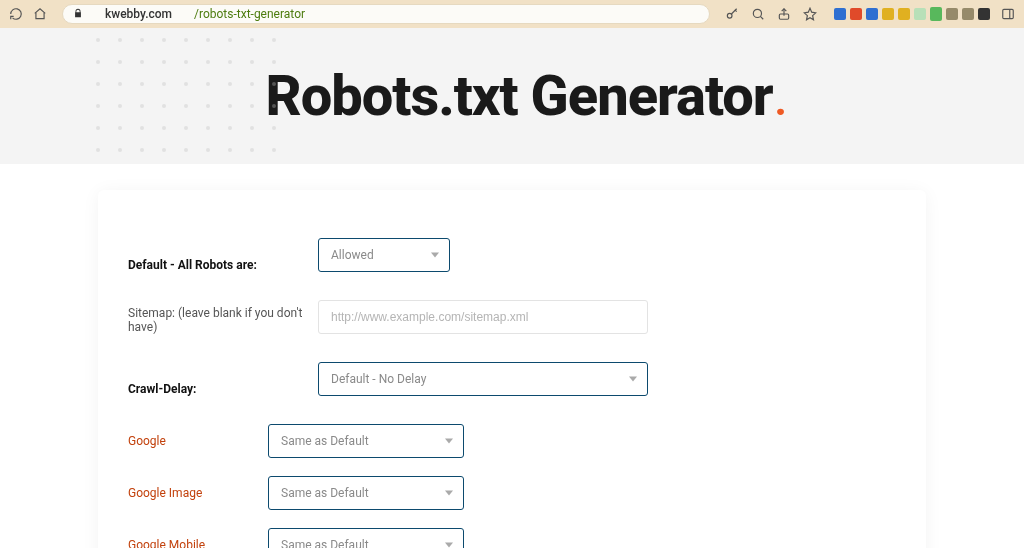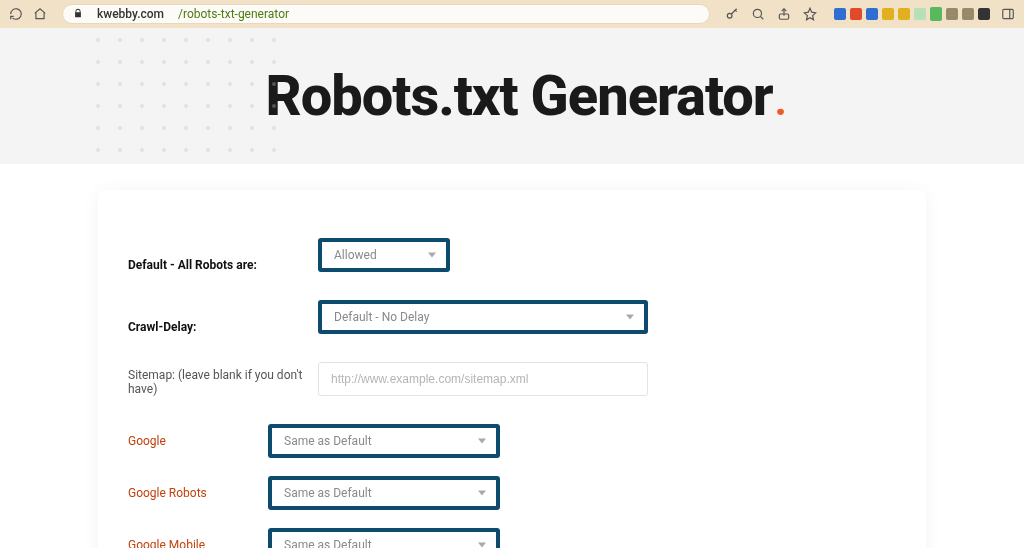--- a/index.html
+++ b/index.html
@@ -2,21 +2,21 @@
 <html><head>
 <meta charset="utf-8">
 <style>
   * { box-sizing: border-box; margin: 0; padding: 0; }
   html, body { width: 1024px; height: 548px; font-family: -apple-system, BlinkMacSystemFont, "Segoe UI", Roboto, Arial, sans-serif; background: #fff; overflow: hidden; }
 
   
   .chrome-bar { height: 28px; background: #f1e1c6; display: flex; align-items: center; padding: 0 8px; gap: 8px; font-size: 13px; color: #444; }
   .chrome-icon { width: 16px; height: 16px; display: inline-flex; align-items: center; justify-content: center; color: #555; }
   .chrome-icon svg { width: 14px; height: 14px; }
-  .address-bar { flex: 1; height: 20px; background: #fcfbf7; border-radius: 12px; display: flex; align-items: center; padding: 0 10px; gap: 14px; font-size: 12px; color: #444; margin: 0 6px; border: 1px solid #e6d9c0; }
+  .address-bar { flex: 1; height: 20px; background: #fcfbf7; border-radius: 12px; display: flex; align-items: center; padding: 0 10px; gap: 22px; font-size: 12px; color: #444; margin: 0 6px; border: 1px solid #e6d9c0; }
   .address-bar .lock { color: #333; font-size: 10px; }
   .domain { color: #333; font-weight: 500; }
   .path { color: #4d7c0f; }
   .right-icons { display: flex; align-items: center; gap: 10px; }
   .ext-row { display: flex; align-items: center; gap: 4px; margin-left: 6px; }
   .ext { width: 12px; height: 12px; border-radius: 2px; }
   .ext.tall { height: 14px; }
 
   
   .hero { height: 136px; background: #f4f4f4; position: relative; overflow: hidden; display: flex; align-items: center; justify-content: center; }
@@ -27,24 +27,24 @@
 
   
   .page { background: #fff; padding-top: 26px; }
   .card { width: 828px; margin: 0 auto; background: #fff; border-radius: 6px; box-shadow: 0 2px 18px rgba(0,0,0,0.05); padding: 48px 30px 30px 30px; min-height: 420px; }
 
   .row { display: flex; align-items: flex-end; margin-bottom: 28px; }
   .row.top { align-items: flex-start; }
   .label { width: 190px; font-size: 12px; font-weight: 700; color: #111; padding-top: 6px; }
   .label.light { font-weight: 400; color: #555; font-size: 12px; }
 
-  .select { position: relative; height: 34px; border: 4px solid #0c4a6e; border-radius: 3px; background: #fff; display: flex; align-items: center; padding: 0 28px 0 12px; color: #8a8a8a; font-size: 12px; cursor: pointer; }
+  .select { position: relative; height: 34px; border: 1px solid #0c4a6e; border-radius: 3px; background: #fff; display: flex; align-items: center; padding: 0 28px 0 12px; color: #8a8a8a; font-size: 12px; cursor: pointer; }
   .select.short { width: 132px; }
   .select.wide { width: 330px; }
-  .select.mid { width: 232px; }
+  .select.mid { width: 196px; }
   .select::after { content:""; position:absolute; right:10px; top:50%; width:0;height:0;border-left:4px solid transparent;border-right:4px solid transparent;border-top:5px solid #aaa; transform:translateY(-50%); }
 
   .text-input { width: 330px; height: 34px; border: 1px solid #e3e3e3; border-radius: 3px; padding: 0 12px; font-size: 12px; color: #555; outline: none; }
   .text-input::placeholder { color: #b5b5b5; }
   .robots-list { flex: 1; }
   .robot-row { display: flex; align-items: center; margin-bottom: 18px; }
   .robot-name { width: 140px; font-size: 12px; color: #c2410c; }
 
 </style>
 </head>
@@ -185,43 +185,43 @@
   <div class="card">
 
     <div class="row">
       <div class="label">Default - All Robots are:</div>
       <div class="select short">
         <span>Allowed</span>
       </div>
     </div>
 
     <div class="row">
+      <div class="label light">Sitemap: (leave blank if you don't have)</div>
+      <input class="text-input" type="text" placeholder="http://www.example.com/sitemap.xml" style="">
+    </div>
+
+    <div class="row">
       <div class="label">Crawl-Delay:</div>
       <div class="select wide">
         <span>Default - No Delay</span>
       </div>
-    </div>
-
-    <div class="row">
-      <div class="label light">Sitemap: (leave blank if you don't have)</div>
-      <input class="text-input" type="text" placeholder="http://www.example.com/sitemap.xml" style="">
     </div>
 
     <div class="row top">
       <div class="robots-list">
 
         <div class="robot-row">
           <div class="robot-name">Google</div>
           <div class="select mid">
             <span>Same as Default</span>
           </div>
         </div>
 
         <div class="robot-row">
-          <div class="robot-name">Google Robots</div>
+          <div class="robot-name">Google Image</div>
           <div class="select mid">
             <span>Same as Default</span>
           </div>
         </div>
 
         <div class="robot-row">
           <div class="robot-name">Google Mobile</div>
           <div class="select mid">
             <span>Same as Default</span>
           </div>

